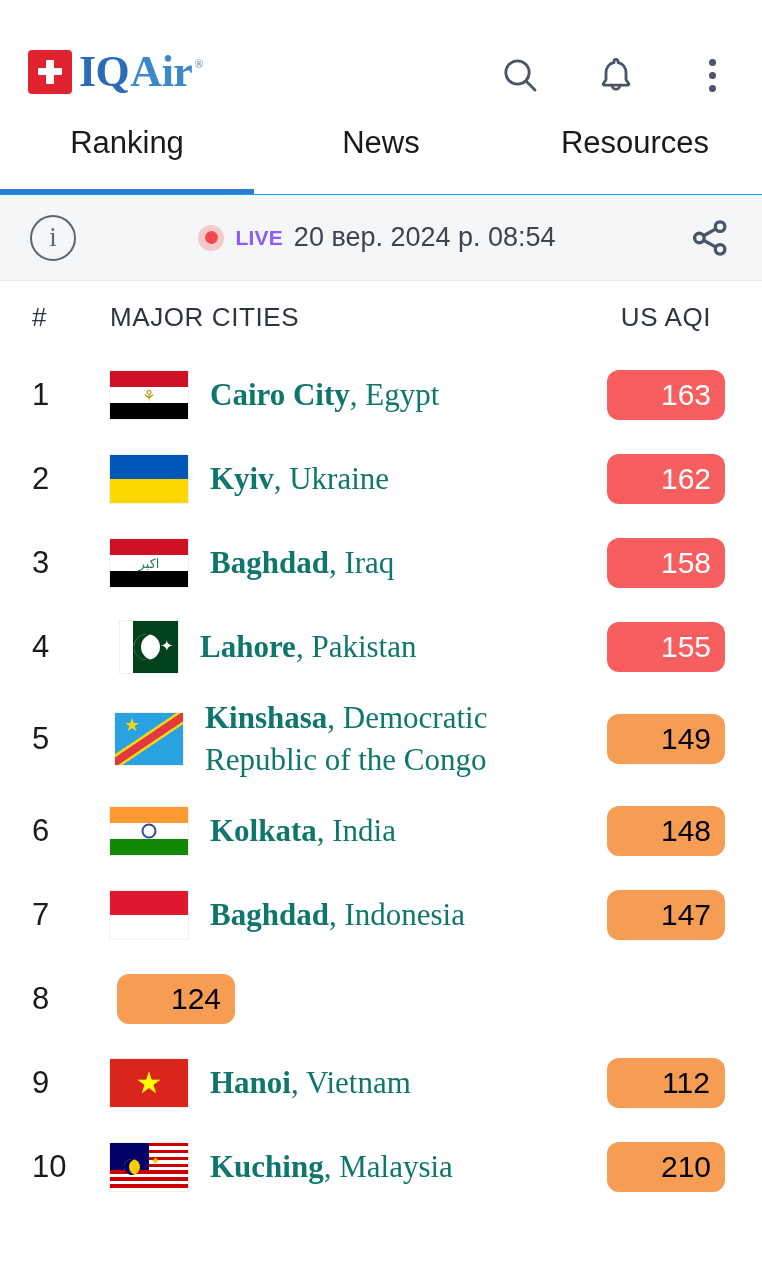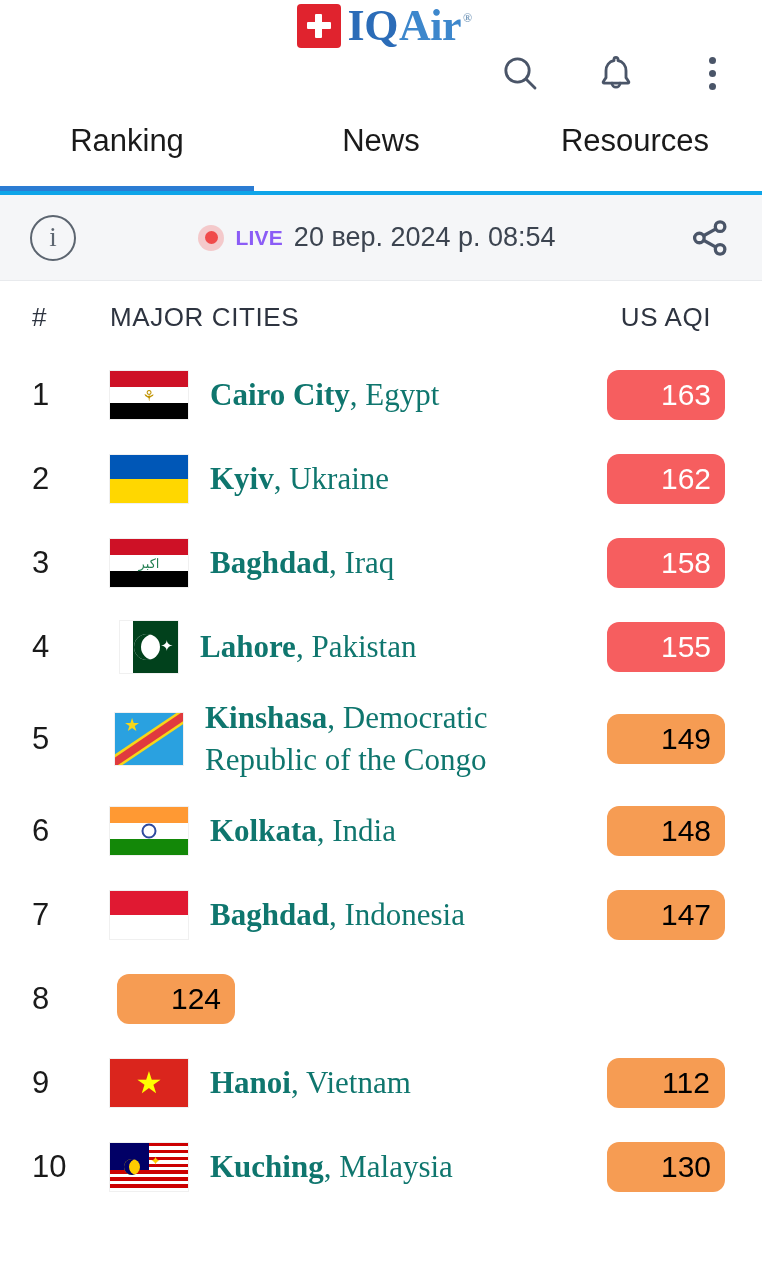--- a/index.html
+++ b/index.html
@@ -8,24 +8,23 @@
     height: 1280px;
     background: #ffffff;
     font-family: "Liberation Sans", sans-serif;
     overflow: hidden;
   }
 
   
   .topbar {
     height: 97px;
     display: flex;
-    align-items: center;
+    align-items: flex-end;
     padding: 0 22px 0 28px;
     background: #ffffff;
-    flex-direction: column;
   }
   .logo { display: flex; align-items: center; gap: 7px; }
   .logo-mark {
     width: 44px; height: 44px;
     background: #e0232e;
     border-radius: 4px;
     position: relative;
     flex: 0 0 auto;
   }
   .logo-mark::before, .logo-mark::after {
@@ -67,21 +66,21 @@
     cursor: pointer;
   }
   .kebab { display: flex; flex-direction: column; gap: 6px; align-items: center; }
   .kebab span { width: 7px; height: 7px; border-radius: 50%; background: #4a5568; display: block; }
 
   
   .tabs {
     display: flex;
     height: 98px;
     background: #ffffff;
-    border-bottom: 4px solid #0ea5e9;
+    border-bottom: 1px solid #0ea5e9;
     position: relative;
   }
   .tab {
     flex: 1;
     display: flex;
     align-items: center;
     justify-content: center;
     font-size: 31px;
     color: #1a1a1a;
     cursor: pointer;
@@ -545,17 +544,17 @@
         <div class="my-stripe" style="top:85.68%"></div>
         <div class="my-canton"></div>
         <div class="my-moon"></div>
         <div class="my-star">✦</div>
       </div>
       <div class="city-name">
         <b>Kuching</b><span>, </span><span>Malaysia</span>
       </div>
     </div>
     <div class="aqi-cell">
-      <div class="badge orange">130</div>
+      <div class="badge orange">210</div>
     </div>
   </div>
 
 </div>
 
 </body></html>

